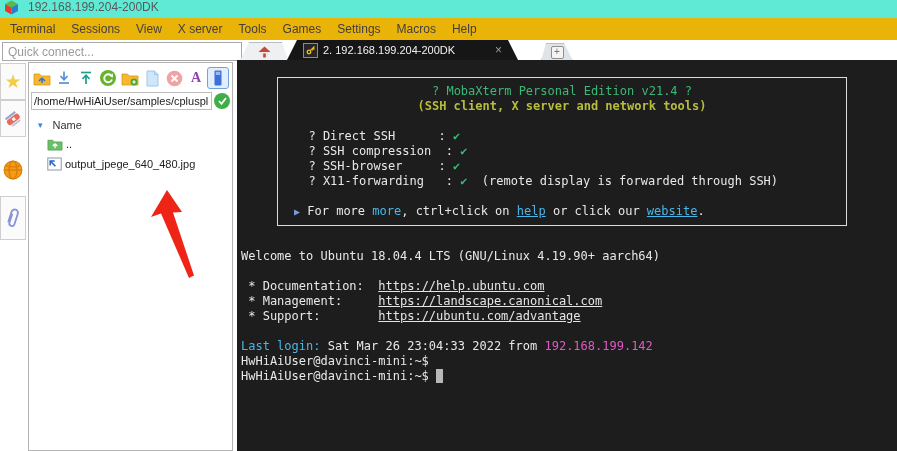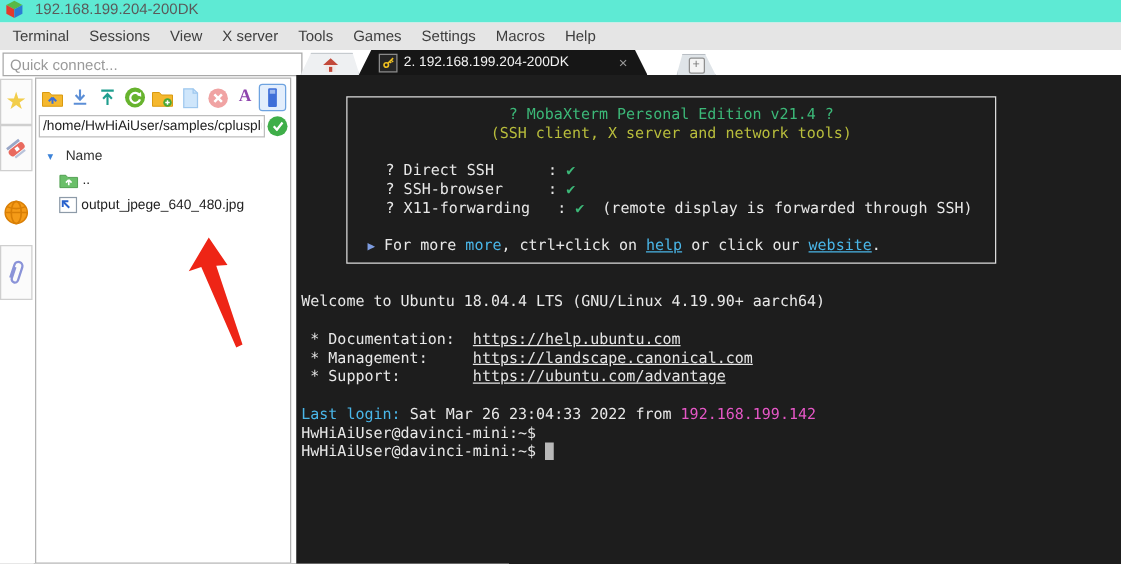--- a/index.html
+++ b/index.html
@@ -6,21 +6,21 @@
   body{width:897px;height:451px;position:relative;overflow:hidden;background:#ffffff;
        font-family:"Liberation Sans",sans-serif;-webkit-font-smoothing:antialiased;}
 
   
   .titlebar{position:absolute;left:0;top:0;width:897px;height:18px;background:#5eead4;
             display:flex;padding-left:4px;box-sizing:border-box;}
   .titlebar .logo{width:15px;height:15px;margin-right:9px;}
   .titlebar .title{font-size:12px;color:#5a5a5a;}
 
   
-  .menubar{position:absolute;left:0;top:18px;width:897px;height:22px;background:#e5e5e5;
+  .menubar{position:absolute;left:0;top:18px;width:897px;height:22px;background:#eab308;
            display:flex;align-items:center;padding-left:2px;box-sizing:border-box;}
   .menubar span{font-size:12px;color:#3f3f3f;padding:0 8px;cursor:default;}
 
   
   .toolrow{position:absolute;left:0;top:40px;width:785px;height:20px;background:#ffffff;}
   .quick{position:absolute;left:2px;top:2px;width:228px;height:17px;border:1px solid #a9a9a9;
          background:#fff;font-size:12px;color:#8a8a8a;padding:0 5px;font-family:"Liberation Sans",sans-serif;}
   .quick::placeholder{color:#9a9a9a;}
   .tabhome{position:absolute;left:240px;top:2px;width:46px;height:18px;background:#eef0f2;
            border:1px solid #b9bec4;border-bottom:none;
@@ -62,29 +62,29 @@
   .fhead .tri{color:#3b82d8;font-size:9px;margin-right:10px;}
   .frow{display:flex;align-items:center;padding-left:18px;margin-top:6px;font-size:11px;color:#222;gap:3px;}
 
   
   .redarrow{position:absolute;left:140px;top:188px;z-index:50;}
 
   
   .terminal{position:absolute;left:237px;top:60px;width:660px;height:391px;background:#1d1d1d;
             font-family:"DejaVu Sans Mono",monospace;font-size:12px;line-height:15px;
             padding:4px 0 0 4px;box-sizing:border-box;overflow:hidden;}
-  .bannerbox{margin:13px 16px 0 36px;width:520px;border:1px solid #dcdcdc;
+  .bannerbox{margin:13px 16px 0 36px;width:570px;border:1px solid #dcdcdc;
              padding:6px 0 6px 16px;box-sizing:border-box;}
   .termbody{margin-top:8px;}
   .tline{white-space:pre;height:15px;}
   .tcenter{text-align:center;padding-right:16px;}
   .c-white{color:#e8e8e8;}
   .c-whiteu{color:#e5e5e5;text-decoration:underline;}
   .c-green{color:#3cb878;}
-  .c-yellow{color:#b8bd3c;}
+  .c-yellow{color:#b8bd3c;font-weight:bold;}
   .c-cyan{color:#4ab6e8;}
   .c-cyanu{color:#4ab6e8;text-decoration:underline;}
   .c-magenta{color:#e557c6;}
   .c-arrow{color:#7d9ce0;font-size:10px;}
   .c-cursor{background:#b8b8b8;color:transparent;}
 </style>
 </head>
 <body>
 
 <div class="titlebar">
@@ -251,20 +251,21 @@
 <svg class="redarrow" width="70" height="92" viewBox="0 0 70 92">
   <path d="M27 2 L11 29 L21 25.5 L49 90 L54 87.5 L33 24.5 L42 24 Z" fill="#ee2516"></path>
 </svg>
 
 <div class="terminal">
   <div class="bannerbox" id="banner-box">
       <div class="tline tcenter"><span class="c-green">? MobaXterm Personal Edition v21.4 ?</span></div>
       <div class="tline tcenter"><span class="c-yellow">(SSH client, X server and network tools)</span></div>
       <div class="tline">&nbsp;</div>
       <div class="tline"><span class="c-white">  ? Direct SSH      : </span><span class="c-green">✔</span></div>
+      <div class="tline"><span class="c-white">  ? SSH compression  : </span><span class="c-green">✔</span></div>
       <div class="tline"><span class="c-white">  ? SSH-browser     : </span><span class="c-green">✔</span></div>
       <div class="tline"><span class="c-white">  ? X11-forwarding   : </span><span class="c-green">✔</span><span class="c-white">  (remote display is forwarded through SSH)</span></div>
       <div class="tline">&nbsp;</div>
       <div class="tline"><span class="c-arrow">▶</span><span class="c-white"> For more </span><span class="c-cyan">more</span><span class="c-white">, ctrl+click on </span><span class="c-cyanu">help</span><span class="c-white"> or click our </span><span class="c-cyanu">website</span><span class="c-white">.</span></div>
     </div>
   <div class="termbody" id="term-body">
       <div class="tline">&nbsp;</div>
       <div class="tline"><span class="c-white">Welcome to Ubuntu 18.04.4 LTS (GNU/Linux 4.19.90+ aarch64)</span></div>
       <div class="tline">&nbsp;</div>
       <div class="tline"><span class="c-white"> * Documentation:  </span><span class="c-whiteu">https://help.ubuntu.com</span></div>

